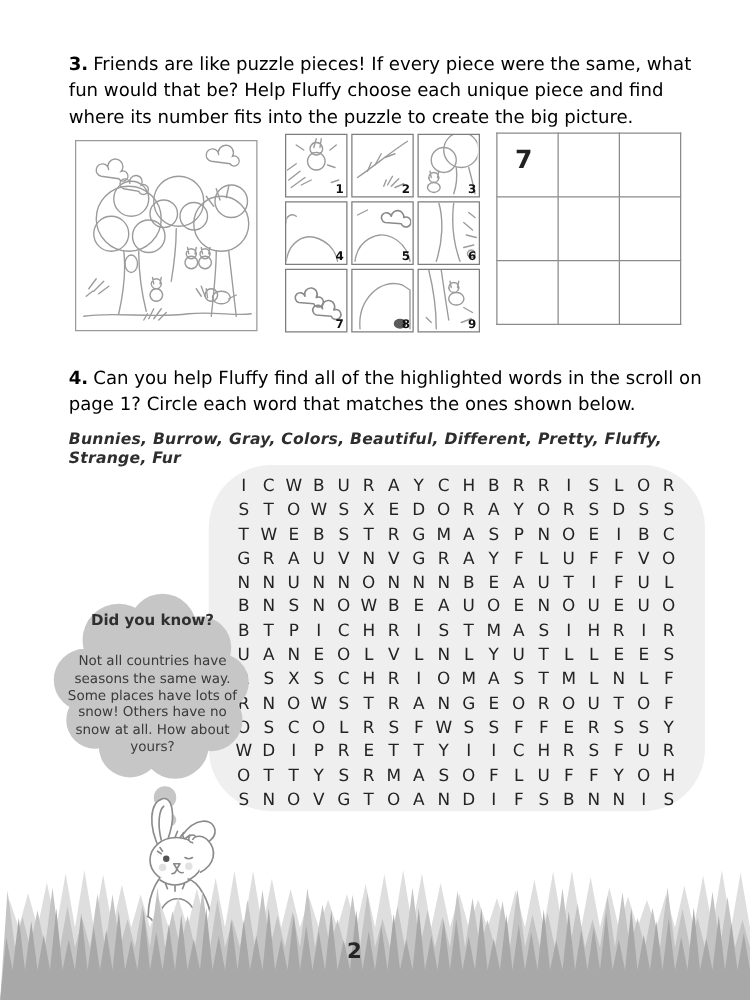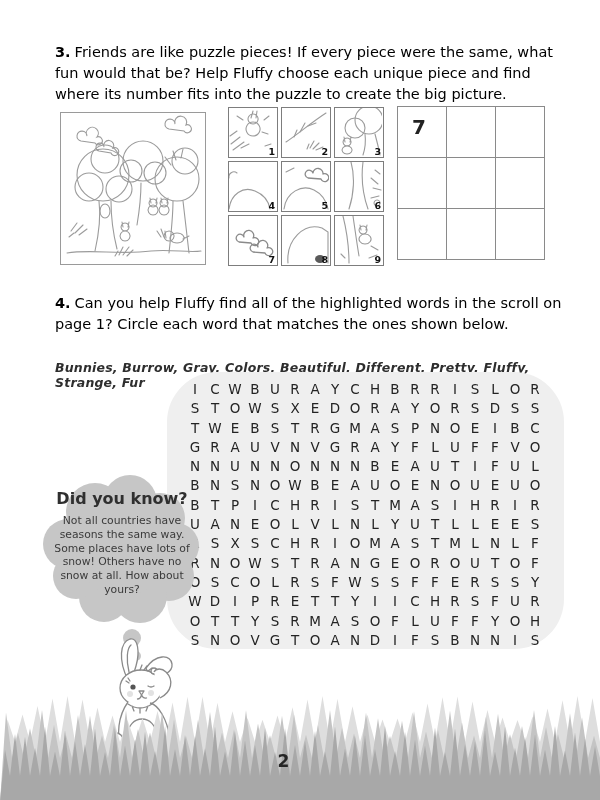--- a/index.html
+++ b/index.html
@@ -19,34 +19,34 @@
   .pieces-grid { left:228px; top:107px; width:160px; height:162px; display:grid;
                  grid-template-columns:repeat(3,50px); grid-template-rows:repeat(3,51px); gap:3px; }
   .piece { position:relative; border:1.5px solid #7d7d7d; background:#fff; overflow:hidden; }
   .piece-num { position:absolute; right:2px; bottom:0; font-size:9.5px; font-weight:bold; color:#111; }
   .answer-grid { left:397px; top:106px; border-collapse:collapse; }
   .answer-grid td { width:49px; height:51px; border:1px solid #8a8a8a; background:#fff;
                     font-size:20px; font-weight:bold; color:#222; text-align:left;
                     vertical-align:top; padding:8px 0 0 14px; }
 
   
-  .word-list { left:55px; top:360px; width:525px; font-size:12.5px; font-weight:bold;
+  .word-list { left:55px; top:343px; width:525px; font-size:12.5px; font-weight:bold;
                font-style:italic; color:#2e2e2e; letter-spacing:0.2px; }
 
   
   .ws-bubble { left:167px; top:372px; width:397px; height:277px; background:#efefef;
                border-radius:50px; padding:8px 0 0 18px; }
   .ws-row { display:flex; height:19.3px; }
   .ws-letter { width:20px; text-align:center; font-size:13.5px; font-weight:500;
                color:#232323; line-height:19.3px; }
 
   
   .thought-svg { left:40px; top:470px; width:162px; height:198px; }
   .thought-text { left:54px; top:489px; width:136px; text-align:center; z-index:5; }
-  .thought-title { font-size:16px; font-weight:bold; color:#2f2f2f; margin-bottom:6px; }
+  .thought-title { font-size:12px; font-weight:bold; color:#2f2f2f; margin-bottom:19px; }
   .thought-body { font-size:10.8px; line-height:1.28; color:#3a3a3a; }
 
   
   .bunny-svg { left:88px; top:636px; width:108px; height:132px; z-index:1; }
   .grass-svg { left:0; top:690px; width:600px; height:110px; z-index:2; }
   .page-num { left:0; top:751px; width:567px; text-align:center; font-size:17px;
               font-weight:bold; color:#252525; z-index:3; }
 
   svg .sk { fill:none; stroke:#9b9b9b; stroke-width:1.1; stroke-linecap:round; }
   svg .sk2 { fill:none; stroke:#8a8a8a; stroke-width:1.3; stroke-linecap:round; stroke-linejoin:round; }

